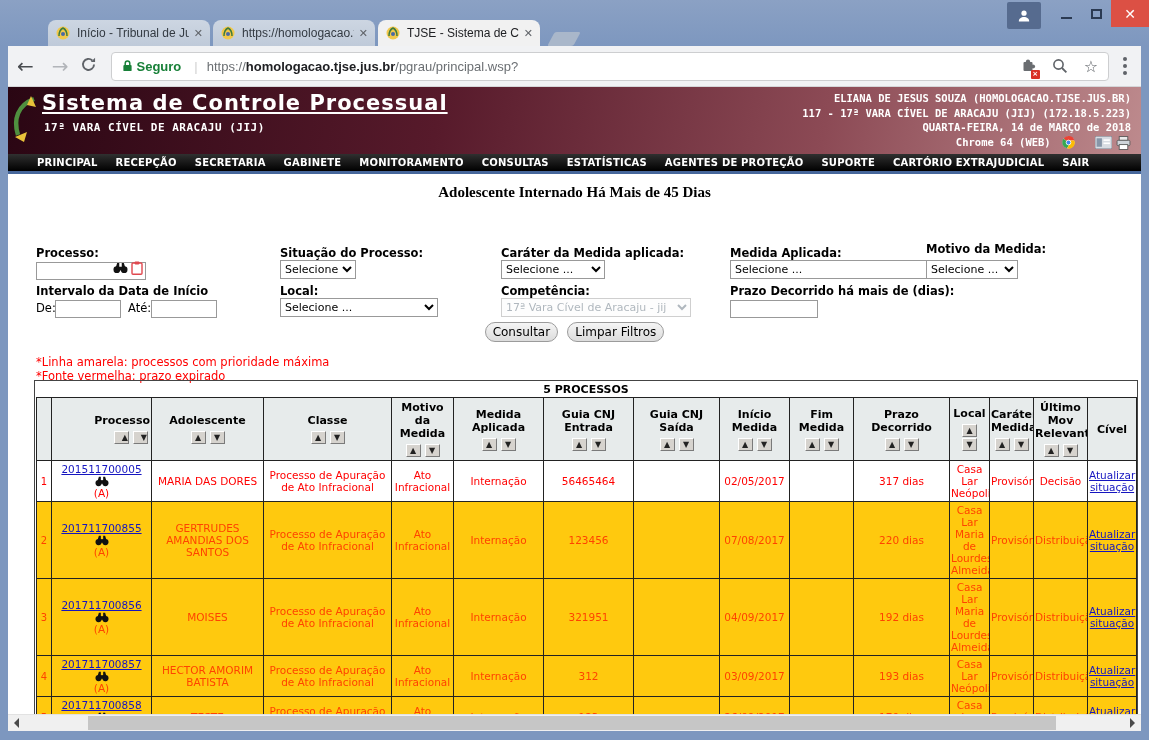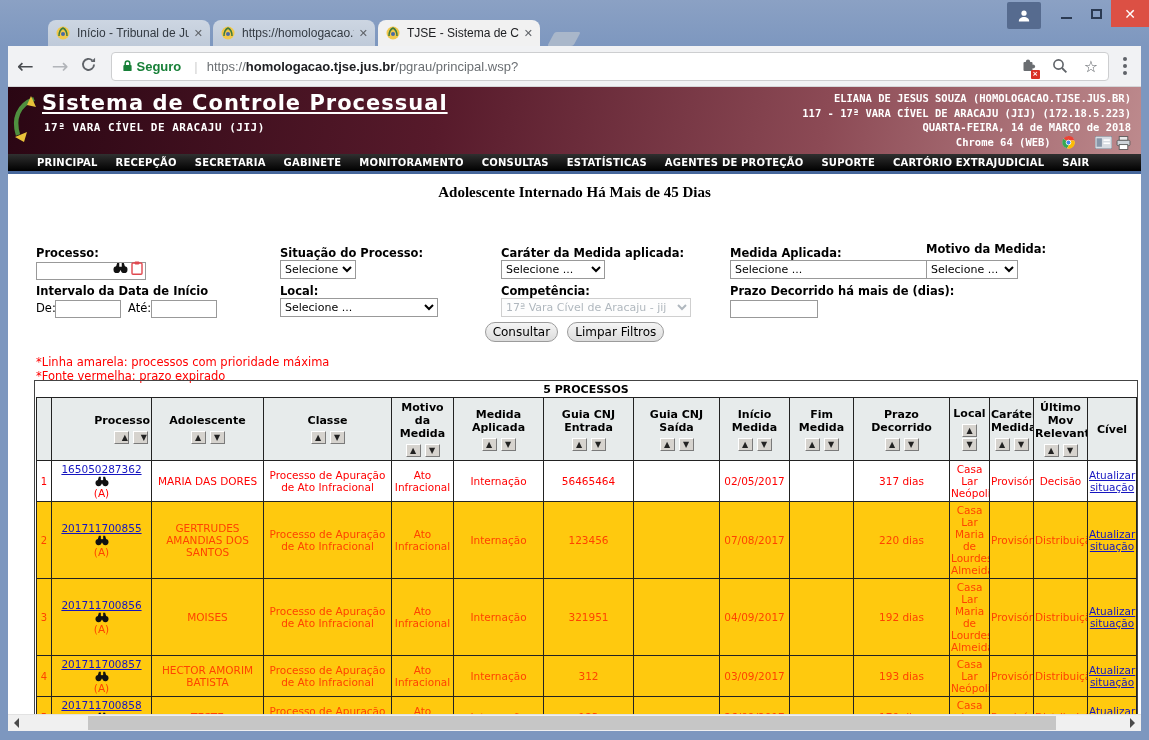--- a/index.html
+++ b/index.html
@@ -390,21 +390,21 @@
                 <div class="sorts"><span class="sbtn">▲</span><span class="sbtn">▼</span></div>
               </th>
               <th>
                 <div>Cível</div>
               </th>
             </tr>
           </thead>
         <tbody id="tbody">
             <tr>
               <td class="c-num">1</td>
-              <td><a class="plink" href="#">165050287362</a> <svg class="binoc" width="14" height="12" viewBox="0 0 18 14">
+              <td><a class="plink" href="#">201511700005</a> <svg class="binoc" width="14" height="12" viewBox="0 0 18 14">
                   <path d="M3 8 5 1.5 7.5 1.5 7.5 6 10.5 6 10.5 1.5 13 1.5 15 8Z" fill="#111"></path>
                   <circle cx="4.6" cy="9.6" r="4" fill="#111"></circle>
                   <circle cx="13.4" cy="9.6" r="4" fill="#111"></circle>
                   <rect x="7" y="6.5" width="4" height="4" fill="#111"></rect>
                 </svg><div class="psuf">(A)</div></td>
               <td>MARIA DAS DORES</td>
               <td>Processo de Apuração de Ato Infracional</td>
               <td>Ato Infracional</td>
               <td>Internação</td>
               <td>56465464</td>

